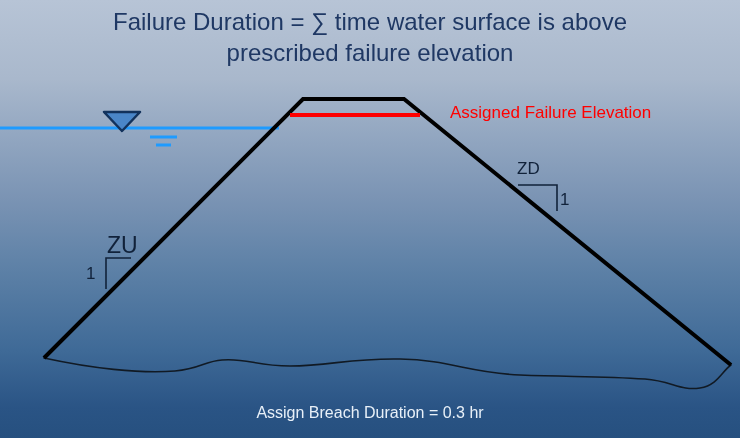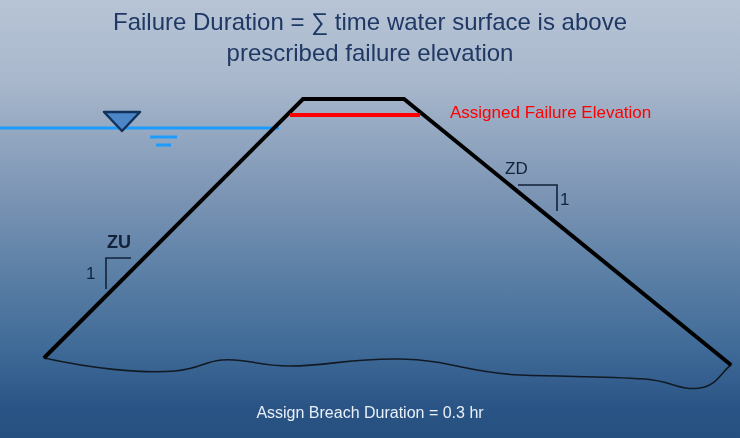--- a/index.html
+++ b/index.html
@@ -56,31 +56,30 @@
   #failure-elev-label {
     left: 450px;
     top: 103px;
     color: #ff0000;
     font-size: 17px;
   }
   #zu-label {
     left: 107px;
     top: 232px;
     color: #11223a;
-    font-size: 18px;
-    font-weight: bold;
+    font-size: 23px;
   }
   #zu-one-label {
     left: 86px;
     top: 264px;
     color: #11223a;
     font-size: 17px;
   }
   #zd-label {
-    left: 505px;
+    left: 517px;
     top: 159px;
     color: #11223a;
     font-size: 17px;
   }
   #zd-one-label {
     left: 560px;
     top: 190px;
     color: #11223a;
     font-size: 17px;
   }

